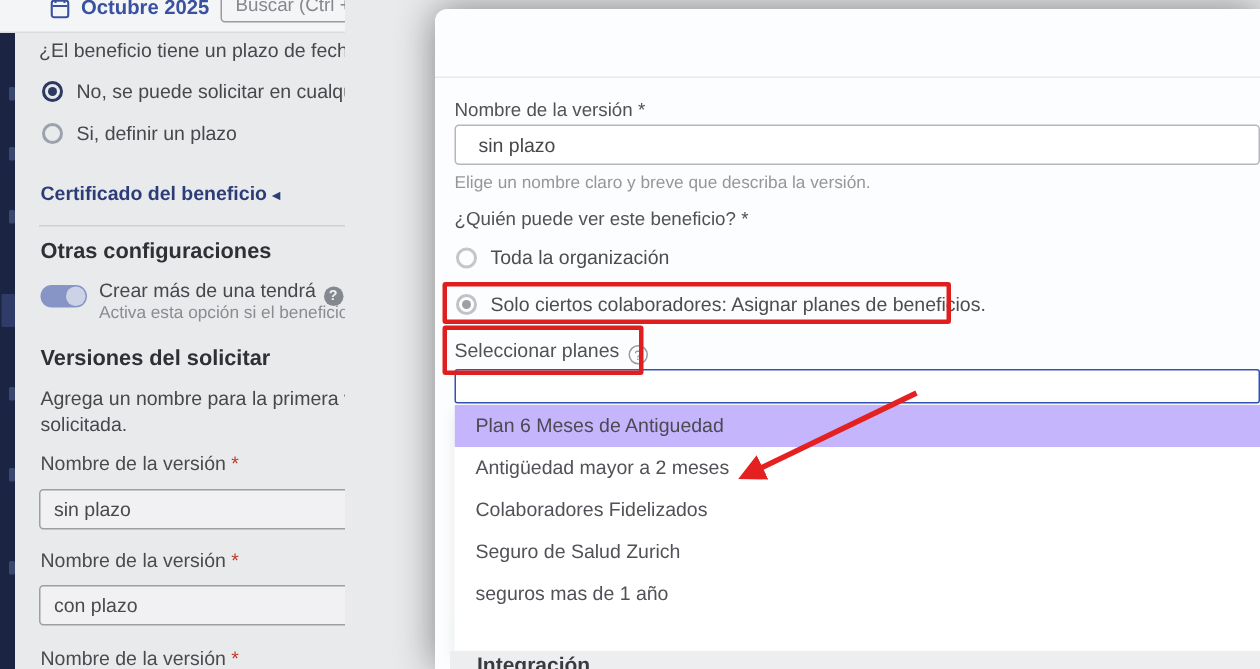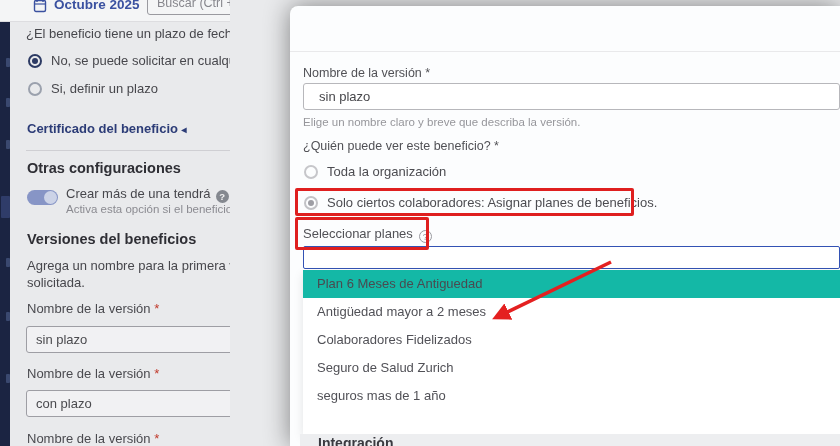--- a/index.html
+++ b/index.html
@@ -65,21 +65,21 @@
   .m-radio-row span { font-size:13px; color:#4c4c51; white-space:nowrap; }
   .q-outline { display:inline-block; width:13px; height:13px; border-radius:50%; border:1px solid #9a9aa0;
                color:#8e8e94; font-size:9px; line-height:12px; text-align:center; vertical-align:-2px;
                margin-left:6px; }
   .combobox { position:absolute; left:13px; top:240px; width:537px; height:23px;
               border:1px solid #3352b4; border-radius:2px; background:#fff; cursor:text; }
   .dropdown { position:absolute; left:13px; top:264px; width:537px; height:164px; background:#fff;
               overflow:hidden; box-shadow:0 4px 10px rgba(0,0,0,0.10); }
   .dd-item { height:28px; line-height:28px; padding-left:14px; font-size:13px; color:#515157;
              white-space:nowrap; cursor:pointer; background:#fff; }
-  .dd-item.hl { background:#14b8a6; color:#4a4a50; }
+  .dd-item.hl { background:#c4b5fd; color:#4a4a50; }
   .m-footer { position:absolute; left:10px; top:428px; width:540px; height:12px; background:#edeef0; }
   .m-footer-title { position:absolute; left:28px; top:429px; font-size:14px; font-weight:700; color:#3a3a40;
                     white-space:nowrap; }
 
   
   .ann-rect { position:absolute; border:3px solid #df1f1f; border-radius:2px; z-index:50; }
   #ann-rect-radio { left:295px; top:188px; width:339px; height:28px; }
   #ann-rect-select { left:295px; top:217px; width:134px; height:33px; }
   .ann-arrow { position:absolute; left:0; top:0; width:840px; height:446px; z-index:60;
                pointer-events:none; }
@@ -135,21 +135,21 @@
     <div class="lp-head" style="left:27px; top:160px">Otras configuraciones</div>
 
     <div class="toggle">
       <div class="knob"></div>
     </div>
     <div class="lp-text" style="left:66px; top:186px">
       <span>Crear más de una tendrá</span><span class="q-badge">?</span>
     </div>
     <div class="help-sm" style="left:66px; top:203px; width:226px; overflow:hidden">Activa esta opción si el beneficio tendrá mas de una ve</div>
 
-    <div class="lp-head" style="left:27px; top:231px">Versiones del beneficios</div>
+    <div class="lp-head" style="left:27px; top:231px">Versiones del solicitar</div>
     <div class="lp-text" style="left:27px; top:258px">Agrega un nombre para la primera versión del benefi</div>
     <div class="lp-text" style="left:27px; top:275px">solicitada.</div>
 
     <div class="lp-field-label" style="top:301px">
       <span>Nombre de la versión</span> <span class="req">*</span>
     </div>
     <input class="lp-input" style="top: 326px;" readonly="" value="sin plazo">
 
     <div class="lp-field-label" style="top:366px">
       <span>Nombre de la versión</span> <span class="req">*</span>

